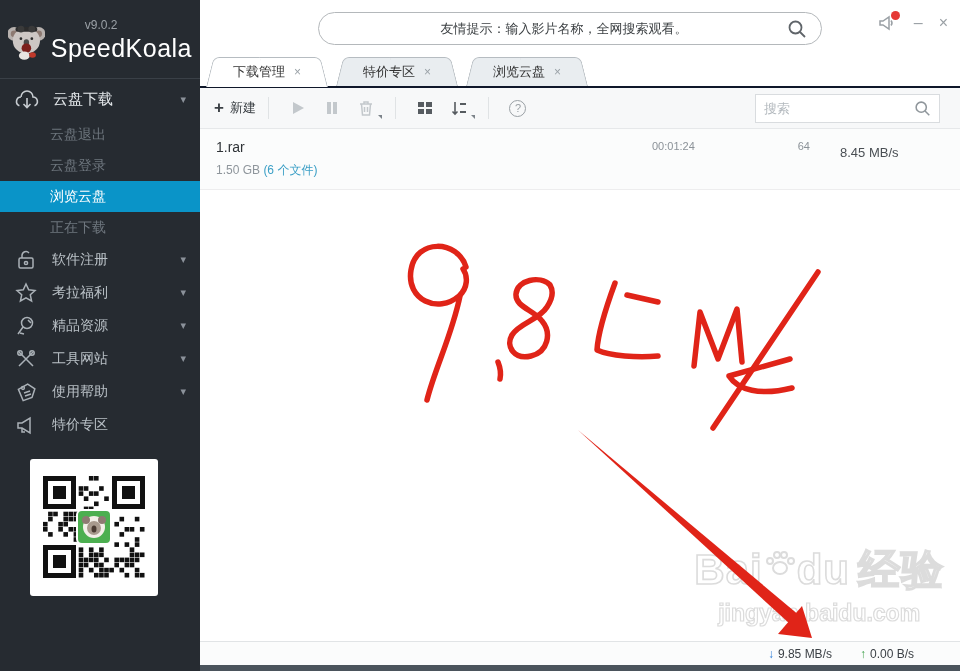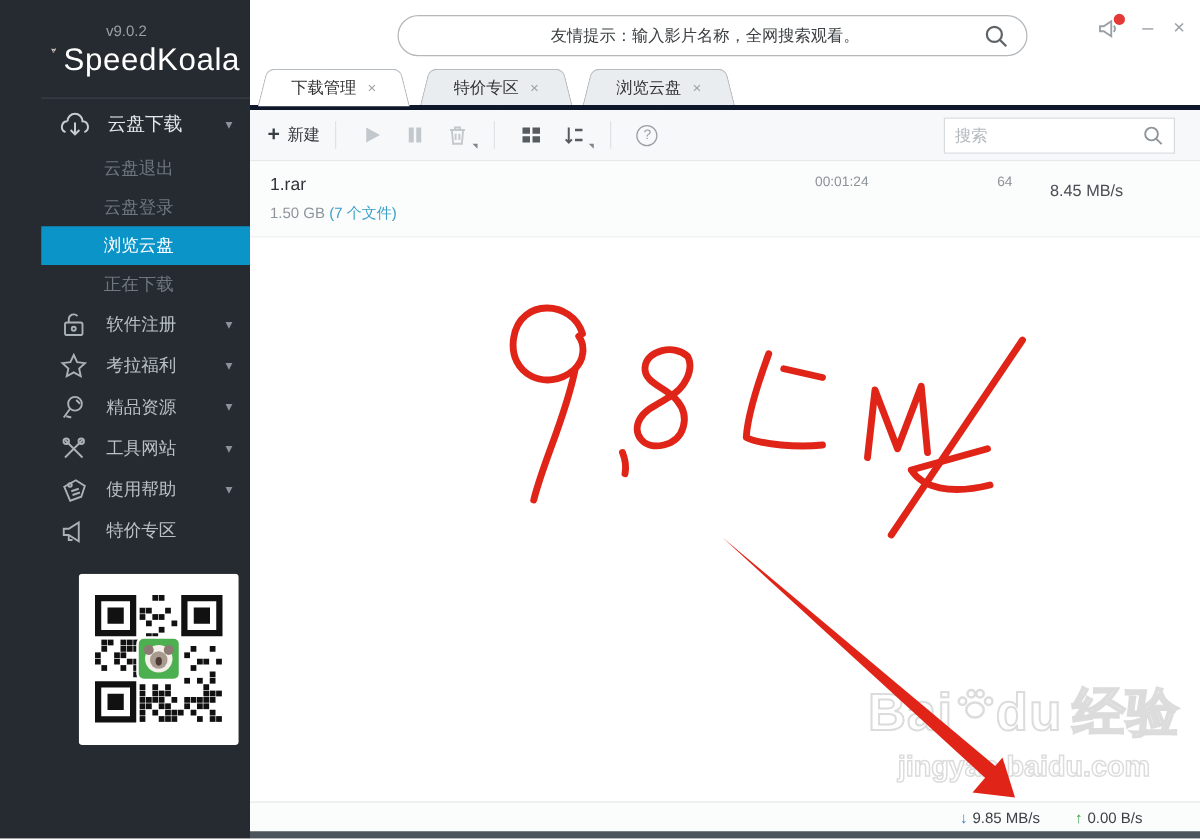--- a/index.html
+++ b/index.html
@@ -1,20 +1,20 @@
 <!DOCTYPE html>
 <html><head>
 <meta charset="utf-8">
 <style>
   * { margin:0; padding:0; box-sizing:border-box; }
   html,body { width:960px; height:671px; font-family:"Liberation Sans","DejaVu Sans",sans-serif; }
   .app { position:relative; width:960px; height:671px; display:flex; background:#fff; overflow:hidden; }
 
   
-  .sidebar { width:200px; background:#262b31; color:#c6ccd1; flex:0 0 200px; display:flex; flex-direction:column;padding-left:33px; }
+  .sidebar { width:200px; background:#262b31; color:#c6ccd1; flex:0 0 200px; display:flex; flex-direction:column; }
   .logo-row { display:flex; align-items:center; padding:10px 8px 8px 8px; height:78px; }
   .logo-txt { margin-left:6px; }
   .ver { color:#9aa0a6; font-size:12px; margin-left:34px; }
   .brand { color:#fff; font-size:25px; margin-top:2px; letter-spacing:0.5px; }
   .side-divider { height:1px; background:#3a4047; }
   .menu-group { display:flex; align-items:center; height:40px; padding:0 14px; color:#e4e8eb; font-size:15px; cursor:pointer; }
   .menu-group .g-label { margin-left:13px; flex:1; }
   .chev { color:#8b929a; font-size:11px; }
   .sub-item { height:31px; display:flex; align-items:center; padding-left:50px; font-size:14px; color:#6e767e; cursor:pointer; }
   .sub-item.active { background:#0a94c8; color:#fff; }
@@ -29,21 +29,21 @@
   .m-header { height:57px; position:relative; background:#fff; }
   .search-pill { position:absolute; left:118px; top:12px; width:504px; height:33px; border:1px solid #b4b8bb; border-radius:17px; background:#fff; display:flex; align-items:center; }
   .search-pill input { flex:1; border:none; outline:none; background:transparent; text-align:center; font-size:13px; color:#3c4043; font-family:inherit; padding-left:22px; }
   .search-pill input::placeholder { color:#3c4043; opacity:1; }
   .pill-mag { margin-right:14px; flex:0 0 auto; }
   .hdr-icons { position:absolute; right:12px; top:14px; display:flex; align-items:center; gap:16px; color:#9aa0a5; }
   .notif { position:relative; width:20px; height:18px; }
   .notif .dot { position:absolute; right:-2px; top:-3px; width:9px; height:9px; border-radius:50%; background:#e53935; }
   .wbtn { font-size:16px; color:#9aa0a5; cursor:pointer; line-height:1; }
 
-  .tabbar { height:31px; background:#fff; border-bottom:4px solid #0f172a; display:flex; align-items:flex-end; padding-left:6px; }
+  .tabbar { height:31px; background:#fff; border-bottom:2px solid #0f172a; display:flex; align-items:flex-end; padding-left:6px; }
   .tab { position:relative; height:29px; padding:0 27px; display:flex; align-items:center; gap:9px; margin-right:8px; font-size:13px; color:#333; cursor:pointer; }
   .tab::before,.tab::after { content:""; position:absolute; top:0; bottom:0; background:#e9edf0; border:1px solid #b6bcc1; border-bottom:none; z-index:0; }
   .tab::before { left:0; right:50%; border-right:none; border-radius:6px 0 0 0; transform:skewX(-14deg); transform-origin:bottom left; }
   .tab::after  { left:50%; right:0; border-left:none; border-radius:0 6px 0 0; transform:skewX(14deg); transform-origin:bottom right; }
   .tab.active { z-index:2; }
   .tab.active::before,.tab.active::after { background:#fff; bottom:-1px; }
   .tab > * { position:relative; z-index:1; }
   .tab .tclose { color:#9aa1a7; font-size:12px; }
 
   .toolbar { height:41px; background:#f7f8f9; border-bottom:1px solid #e6e8ea; display:flex; align-items:center; padding:0 14px; position:relative; }
@@ -403,21 +403,21 @@
         <input type="text" placeholder="搜索" style="">
         <svg width="17" height="17" viewBox="0 0 20 20" fill="none" stroke="#8f969b" stroke-width="1.8">
             <circle cx="8.5" cy="8.5" r="6"></circle>
             <path d="M13 13l5 5"></path>
           </svg>
       </div>
     </div>
 
     <div class="dl-row">
       <div class="dl-name">1.rar</div>
-      <div class="dl-size"><span>1.50 GB </span><span class="dl-count">(7 个文件)</span></div>
+      <div class="dl-size"><span>1.50 GB </span><span class="dl-count">(6 个文件)</span></div>
       <div class="prog-wrap">
         <div class="prog-sub">
           <span>00:01:24</span>
           <span>64</span>
         </div>
       </div>
       <div class="dl-speed">8.45 MB/s</div>
     </div>
 
     <div class="canvas">

